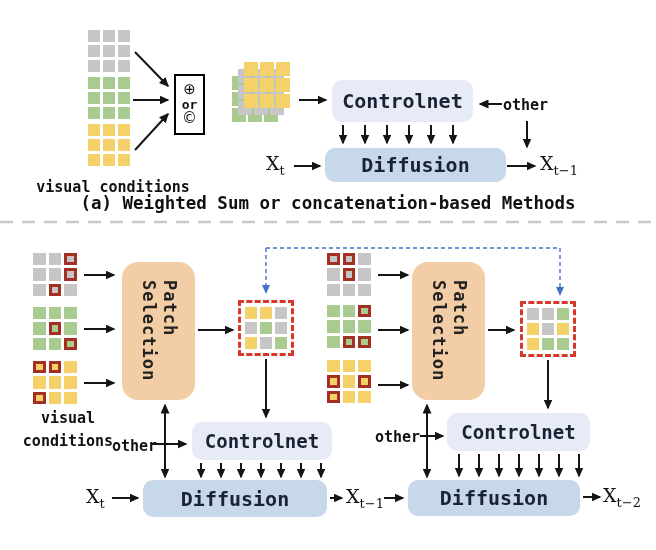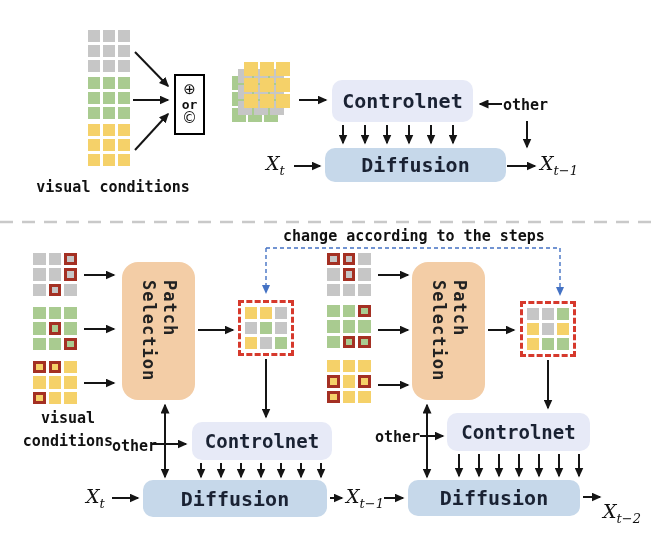--- a/index.html
+++ b/index.html
@@ -24,21 +24,21 @@
   .pgrid.tight{gap:2px;}
   .cell{width:100%;height:100%;}
   .cell.sel{box-sizing:border-box;border:3px solid var(--sel);}
   .dashedgrid{position:absolute;border:3px dashed var(--dash);padding:4px;background:#fff;}
   .dashedgrid .pgrid{position:relative;width:42px;height:42px;}
   
   .lbl{position:absolute;font-size:15px;font-weight:600;white-space:nowrap;}
   .lbl.wrap{white-space:normal;text-align:center;line-height:1.5;}
   .cap{position:absolute;left:0;right:0;text-align:center;font-size:17.5px;font-weight:700;}
   .math{position:absolute;font-family:"DejaVu Serif","Liberation Serif",serif;
-        font-style:italic;font-size:19px;white-space:nowrap;}
+        font-size:19px;white-space:nowrap;}
   .math sub{font-size:13px;line-height:0;}
   
   .combiner{position:absolute;border:2px solid #000;background:#fff;display:flex;
             flex-direction:column;align-items:center;justify-content:center;line-height:1.05;}
   .combiner .sym{font-size:15px;font-family:"DejaVu Sans","Liberation Sans",sans-serif;}
   .combiner .or{font-size:13px;font-weight:600;}
 </style>
 </head>
 <body>
 
@@ -208,22 +208,22 @@
 
   <div class="box blu" style="left: 325px; top: 148px; width: 181px; height: 34px; font-size: 20px; background: rgb(198, 216, 234);">
     <span>Diffusion</span>
   </div>
 
   <div class="math" style="left:266px;top:152px">
     <span>X</span><sub>t</sub></div>
   <div class="math" style="left:540px;top:152px">
     <span>X</span><sub>t−1</sub></div>
 
-
-  <div class="lbl" style="left:283px;top:227px;width:260px;text-align:center">change according to the steps</div>
+  <div class="cap" style="top:193px">(a) Weighted Sum or concatenation-based Methods</div>
+
 
   <div class="pgrid" style="left:33px;top:253px;width:44px;height:43px">
       <div class="cell" style="background: rgb(198, 198, 198);"></div>
       <div class="cell" style="background: rgb(198, 198, 198);"></div>
       <div class="cell sel" style="background: rgb(198, 198, 198);"></div>
       <div class="cell" style="background: rgb(198, 198, 198);"></div>
       <div class="cell" style="background: rgb(198, 198, 198);"></div>
       <div class="cell sel" style="background: rgb(198, 198, 198);"></div>
       <div class="cell" style="background: rgb(198, 198, 198);"></div>
       <div class="cell sel" style="background: rgb(198, 198, 198);"></div>
@@ -348,17 +348,17 @@
   <div class="lbl" style="left:375px;top:428px">other</div>
 
   <div class="box lav" style="left: 447px; top: 413px; width: 143px; height: 38px; font-size: 19px; background: rgb(231, 234, 247);">
     <span>Controlnet</span>
   </div>
 
   <div class="box blu" style="left: 408px; top: 480px; width: 172px; height: 36px; font-size: 20px; background: rgb(198, 216, 234);">
     <span>Diffusion</span>
   </div>
 
-  <div class="math" style="left:603px;top:500px">
+  <div class="math" style="left:603px;top:484px">
     <span>X</span><sub>t−2</sub></div>
 
 
 </div>
 
 </body></html>

